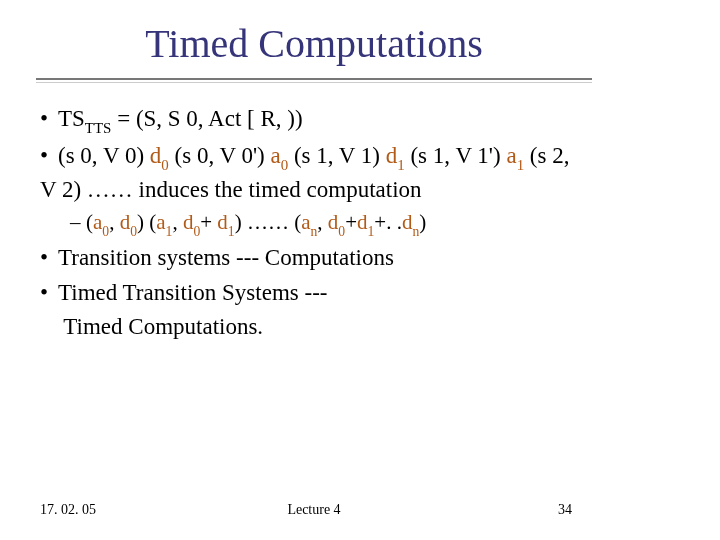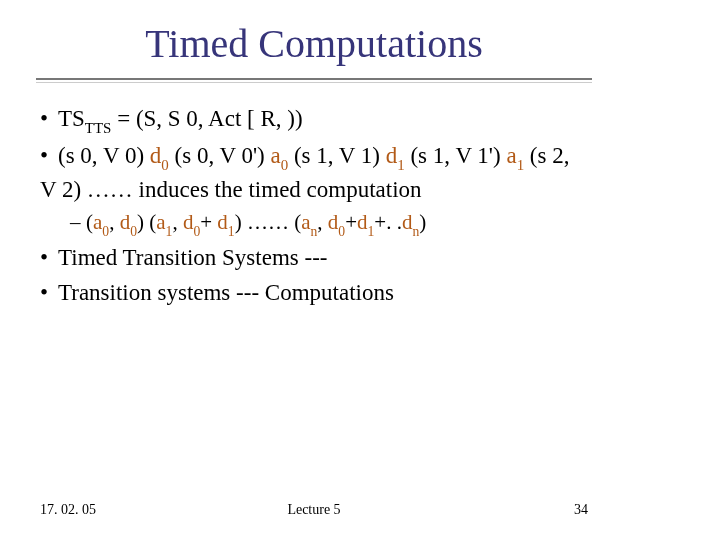--- a/index.html
+++ b/index.html
@@ -74,21 +74,21 @@
   .footer {
     position: absolute;
     bottom: 22px;
     left: 40px;
     right: 40px;
     font-size: 14px;
     color: #000;
   }
   .footer .date { position: absolute; left: 0; bottom: 0; font-family: Liberation Serif, serif; }
   .footer .lec  { position: absolute; left: 50%; transform: translateX(-50%); bottom: 0; }
-  .footer .num  { position: absolute; right: 0; bottom: 0; }
+  .footer .num  { position: absolute; right: 16px; bottom: 0; }
 </style>
 </head>
 <body>
 
 <div class="slide">
 
   <div class="title">Timed Computations</div>
   <div class="title-underline1"></div>
   <div class="title-underline2"></div>
 
@@ -101,29 +101,32 @@
 
     <div class="b1">
       <span class="bullet">•</span><span>(s 0, V 0) </span><span class="delta">d</span><span class="delta sub">0</span><span> (s 0, V 0') </span><span class="a-act">a</span><span class="a-act sub">0</span><span> (s 1, V 1) </span><span class="delta">d</span><span class="delta sub">1</span><span> (s 1, V 1') </span><span class="a-act">a</span><span class="a-act sub">1</span><span> (s 2, V 2) …… induces the timed computation</span>
     </div>
 
     <div class="b2">
       <span class="dash">–</span><span>(</span><span class="a-act">a</span><span class="a-act sub">0</span><span>, </span><span class="delta">d</span><span class="delta sub">0</span><span>) (</span><span class="a-act">a</span><span class="a-act sub">1</span><span>, </span><span class="delta">d</span><span class="delta sub">0</span><span>+ </span><span class="delta">d</span><span class="delta sub">1</span><span>) …… (</span><span class="a-act">a</span><span class="a-act sub">n</span><span>, </span><span class="delta">d</span><span class="delta sub">0</span><span>+</span><span class="delta">d</span><span class="delta sub">1</span><span>+. .</span><span class="delta">d</span><span class="delta sub">n</span><span>)</span>
     </div>
 
     <div class="b1">
+      <span class="bullet">•</span><span>Transition systems --- Computations</span>
+    </div>
+
+    <div class="b1">
       <span class="bullet">•</span><span>Timed Transition Systems ---</span>
     </div>
 
     <div class="b1">
-      <span class="bullet">•</span><span>Transition systems --- Computations</span>
+      <span class="bullet">&nbsp;</span><span> Timed Computations.</span>
     </div>
-
 
   </div>
 
   <div class="footer">
     <span class="date">17. 02. 05</span>
-    <span class="lec">Lecture 5</span>
+    <span class="lec">Lecture 4</span>
     <span class="num">34</span>
   </div>
 
 </div>
 
 </body></html>

